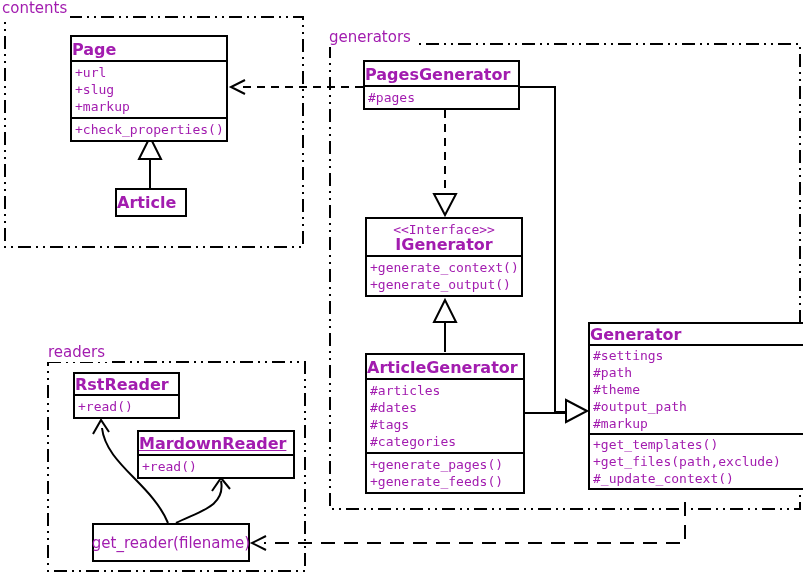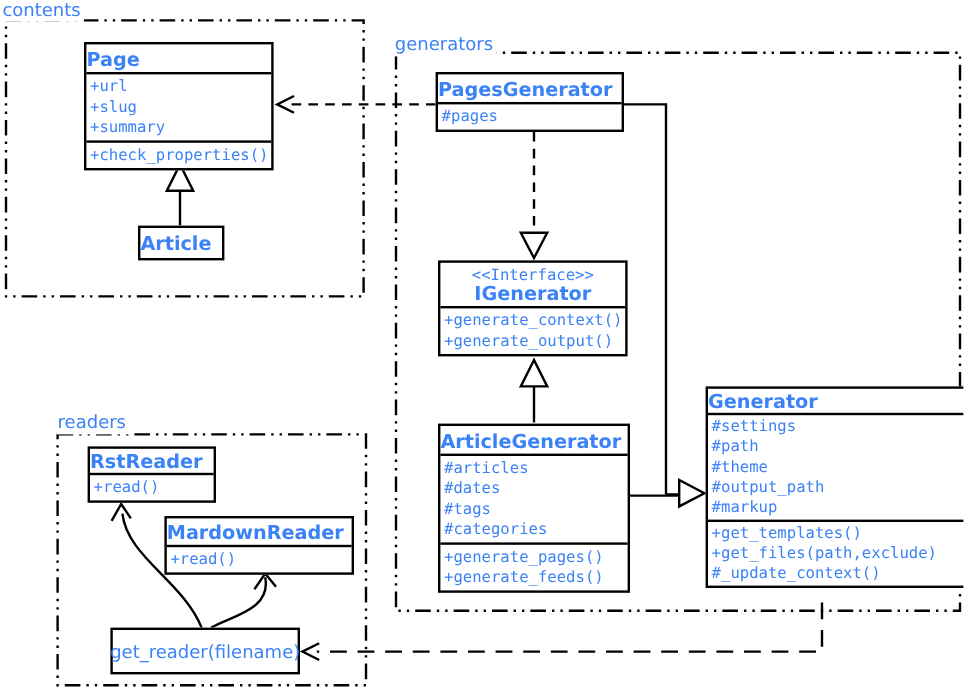--- a/index.html
+++ b/index.html
@@ -2,21 +2,21 @@
 <html><head>
 <meta charset="utf-8">
 <style>
   * { margin:0; padding:0; box-sizing:border-box; }
   html,body { background:#ffffff; }
   #canvas {
     position:relative;
     width:803px; height:579px;
     background:#ffffff;
     font-family:"DejaVu Sans", sans-serif;
-    color:#3b82f6;
+    color:#a21caf;
     overflow:hidden;
     padding-left:24px;
   }
   #wires { position:absolute; left:0; top:0; }
 
   .pkg-label {
     position:absolute;
     font:15px "DejaVu Sans", sans-serif;
     background:#ffffff;
     padding:0 3px 1px 1px;
@@ -123,21 +123,21 @@
 
   <div class="pkg-label" style="left:1px;  top:0px;">contents</div>
   <div class="pkg-label" style="left:328px;top:29px;">generators</div>
   <div class="pkg-label" style="left:47px; top:344px;">readers</div>
 
   <div class="uml-box" style="left:70px;top:35px;width:158px;">
     <div class="uml-title has-rule">Page</div>
     <div class="uml-section">
         <div class="member">+url</div>
         <div class="member">+slug</div>
-        <div class="member">+summary</div>
+        <div class="member">+markup</div>
       </div>
     <div class="uml-section">
         <div class="member">+check_properties()</div>
       </div>
   </div>
 
   <div class="uml-box" style="left:115px;top:188px;width:72px;">
     <div class="uml-title">Article</div>
   </div>
 
@@ -188,21 +188,21 @@
   </div>
 
   <div class="uml-box" style="left:73px;top:372px;width:107px;">
     <div class="uml-title has-rule" style="height:22px;line-height:22px;">RstReader</div>
     <div class="uml-section">
         <div class="member">+read()</div>
       </div>
   </div>
 
   <div class="uml-box" style="left:137px;top:430px;width:158px;">
-    <div class="uml-title has-rule" style="height:24px;line-height:24px;">MardownReader</div>
+    <div class="uml-title has-rule" style="height:24px;line-height:24px;text-decoration:underline;">MardownReader</div>
     <div class="uml-section">
         <div class="member">+read()</div>
       </div>
   </div>
 
   <div class="fn-box" style="left:92px;top:523px;width:158px;height:39px;">
     <span>get_reader(filename)</span>
   </div>
 
 </div>

